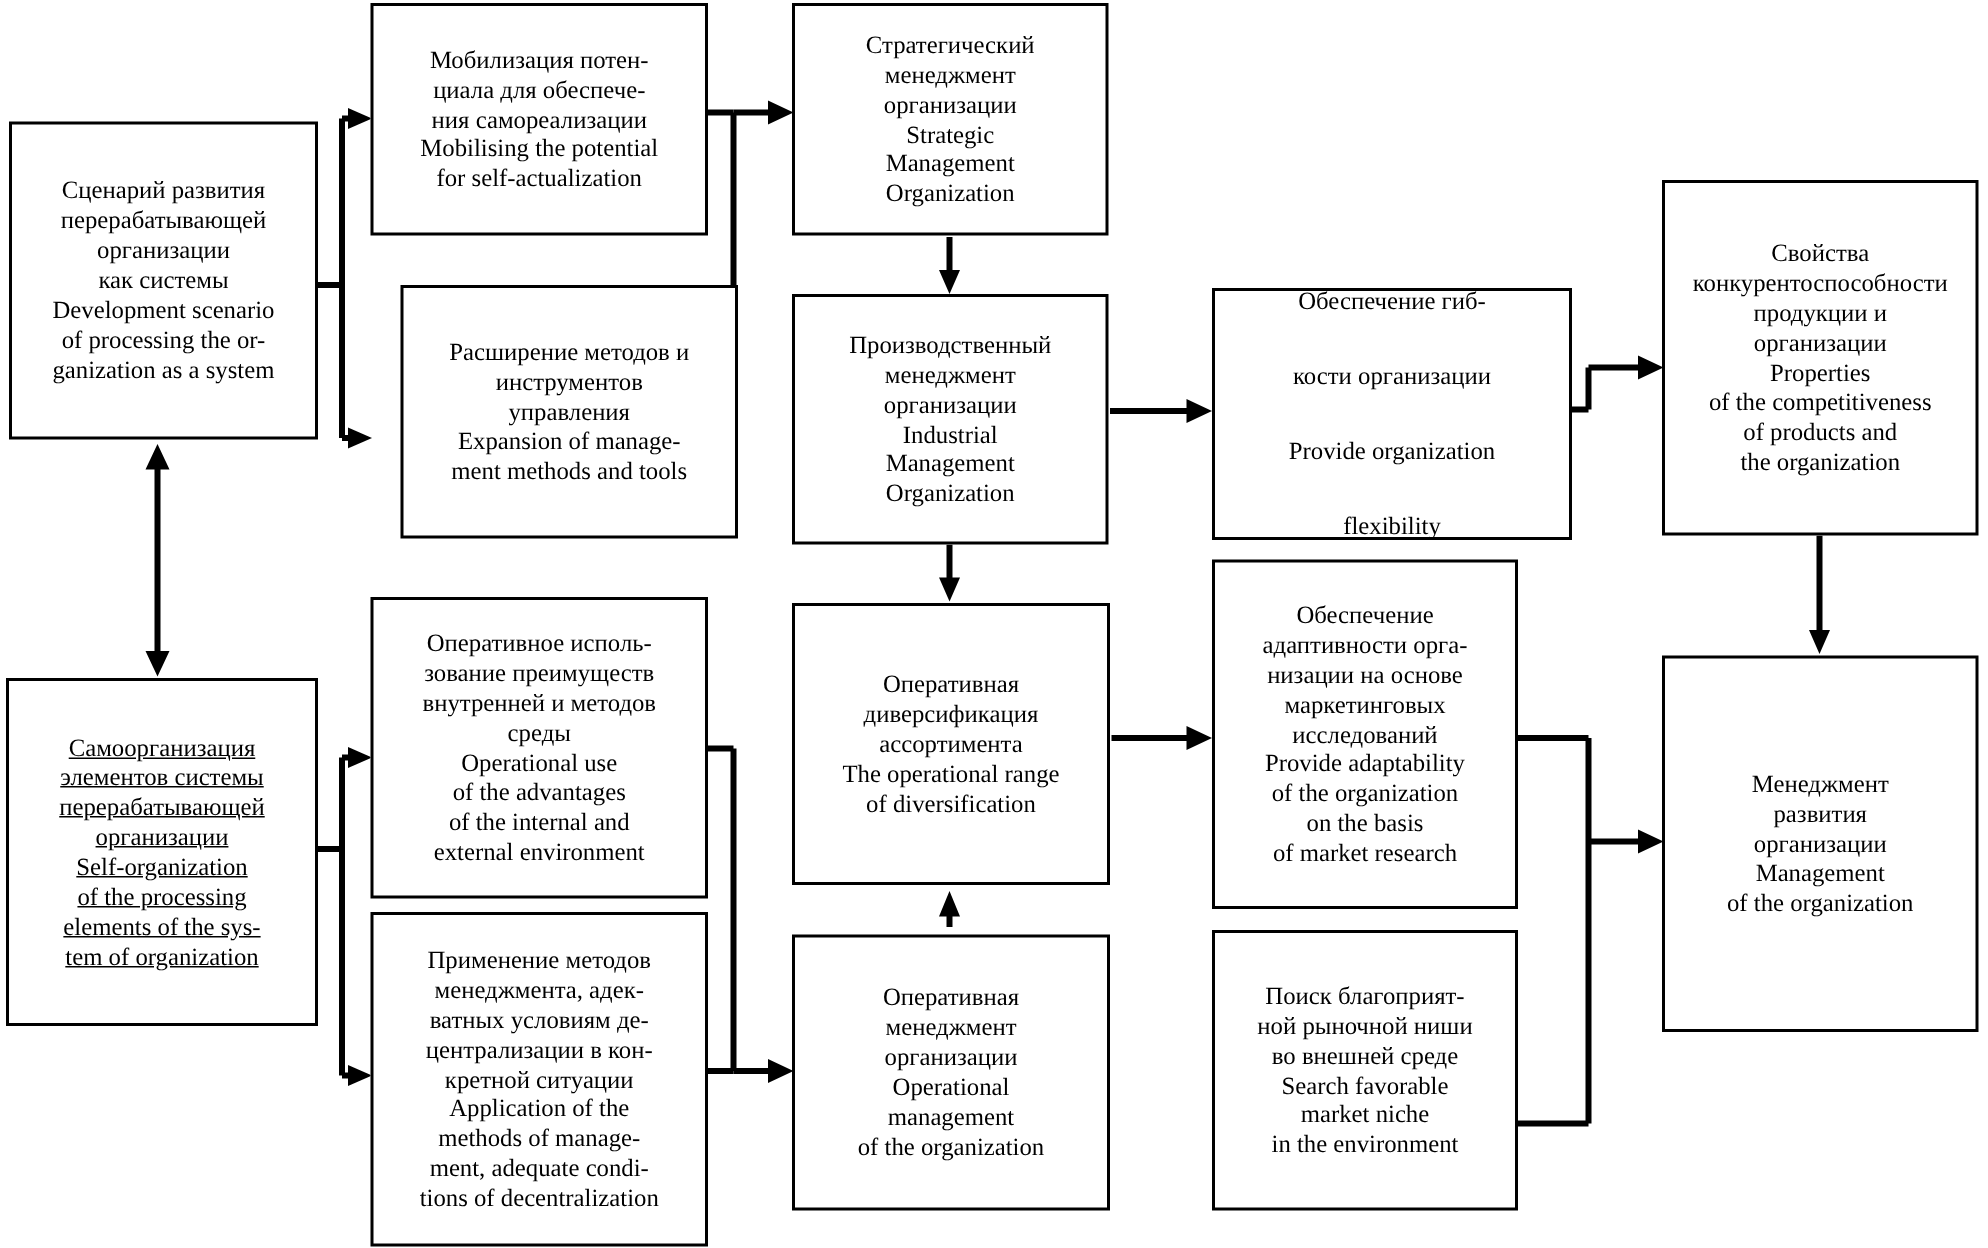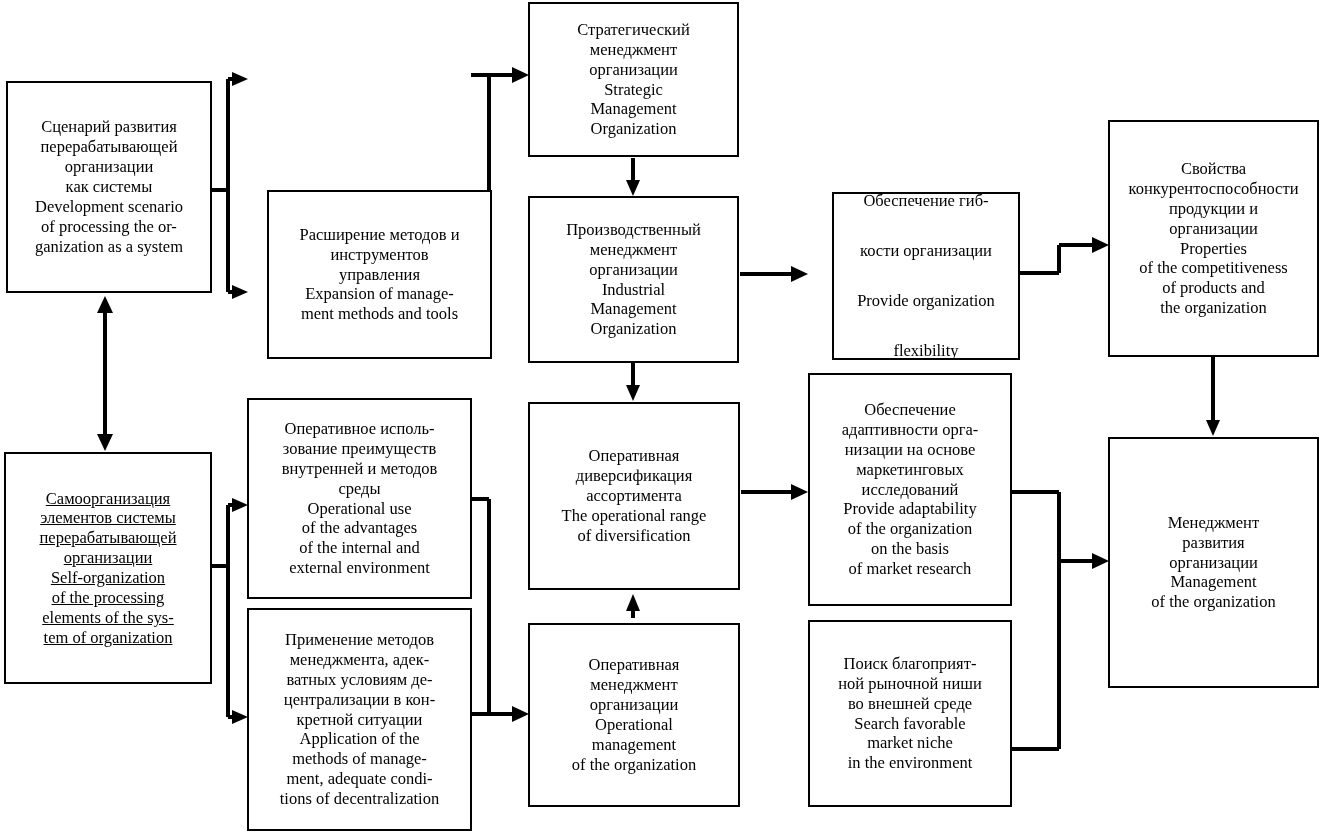--- a/index.html
+++ b/index.html
@@ -114,20 +114,27 @@
   <div class="box" style="left:6px; top:81px; width:206px; height:212px;">
     <span class="ln">Сценарий развития</span>
     <span class="ln">перерабатывающей</span>
     <span class="ln">организации</span>
     <span class="ln">как системы</span>
     <span class="ln">Development scenario</span>
     <span class="ln">of processing the or-</span>
     <span class="ln">ganization as a system</span>
   </div>
 
+  <div class="box" style="left:247px; top:2px; width:225px; height:155px;">
+    <span class="ln">Мобилизация потен-</span>
+    <span class="ln">циала для обеспече-</span>
+    <span class="ln">ния самореализации</span>
+    <span class="ln">Mobilising the potential</span>
+    <span class="ln">for self-actualization</span>
+  </div>
 
   <div class="box" style="left:247px; top:190px; width:225px; height:169px;margin-left:20px;">
     <span class="ln">Расширение методов и</span>
     <span class="ln">инструментов</span>
     <span class="ln">управления</span>
     <span class="ln">Expansion of manage-</span>
     <span class="ln">ment methods and tools</span>
   </div>
 
   <div class="box" style="left:528px; top:2px; width:211px; height:155px;">
@@ -141,21 +148,21 @@
 
   <div class="box" style="left:528px; top:196px; width:211px; height:167px;">
     <span class="ln">Производственный</span>
     <span class="ln">менеджмент</span>
     <span class="ln">организации</span>
     <span class="ln">Industrial</span>
     <span class="ln">Management</span>
     <span class="ln">Organization</span>
   </div>
 
-  <div class="box" style="left:832px; top:192px; width:188px; height:168px;gap:30px;">
+  <div class="box" style="left:808px; top:192px; width:240px; height:168px;gap:30px;">
     <span class="ln">Обеспечение гиб-</span>
     <span class="ln">кости организации</span>
     <span class="ln">Provide organization</span>
     <span class="ln">flexibility</span>
   </div>
 
   <div class="box" style="left:1108px; top:120px; width:211px; height:237px;">
     <span class="ln">Свойства</span>
     <span class="ln">конкурентоспособности</span>
     <span class="ln">продукции и</span>

